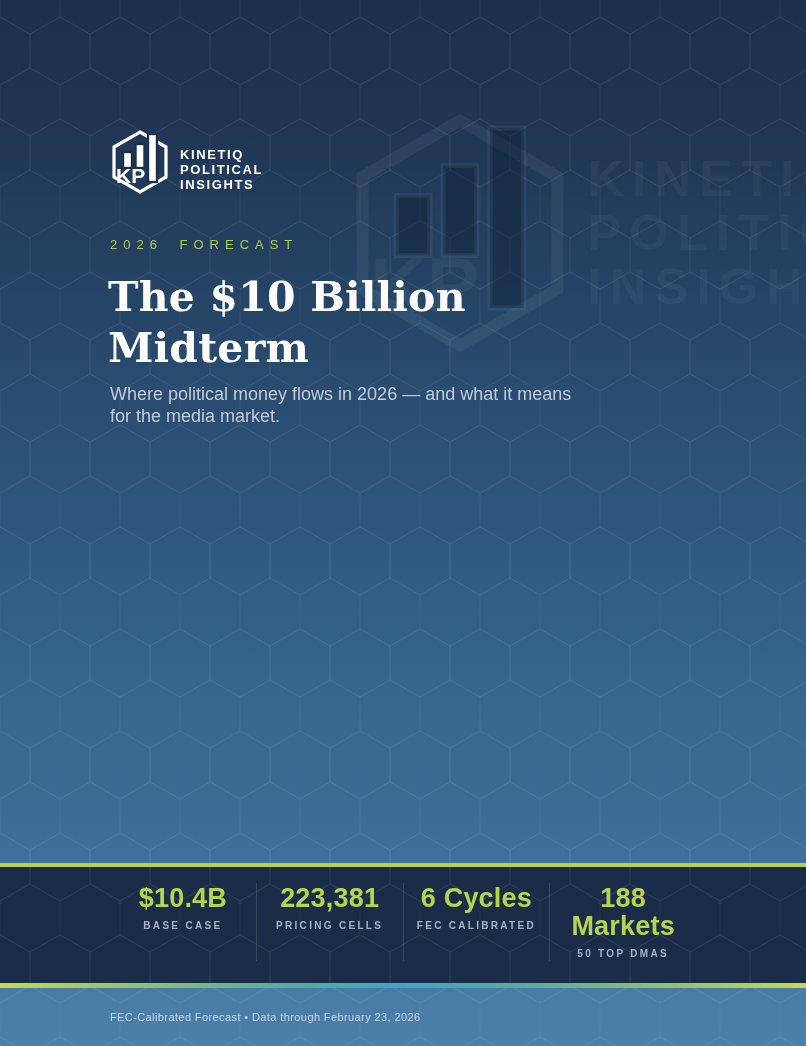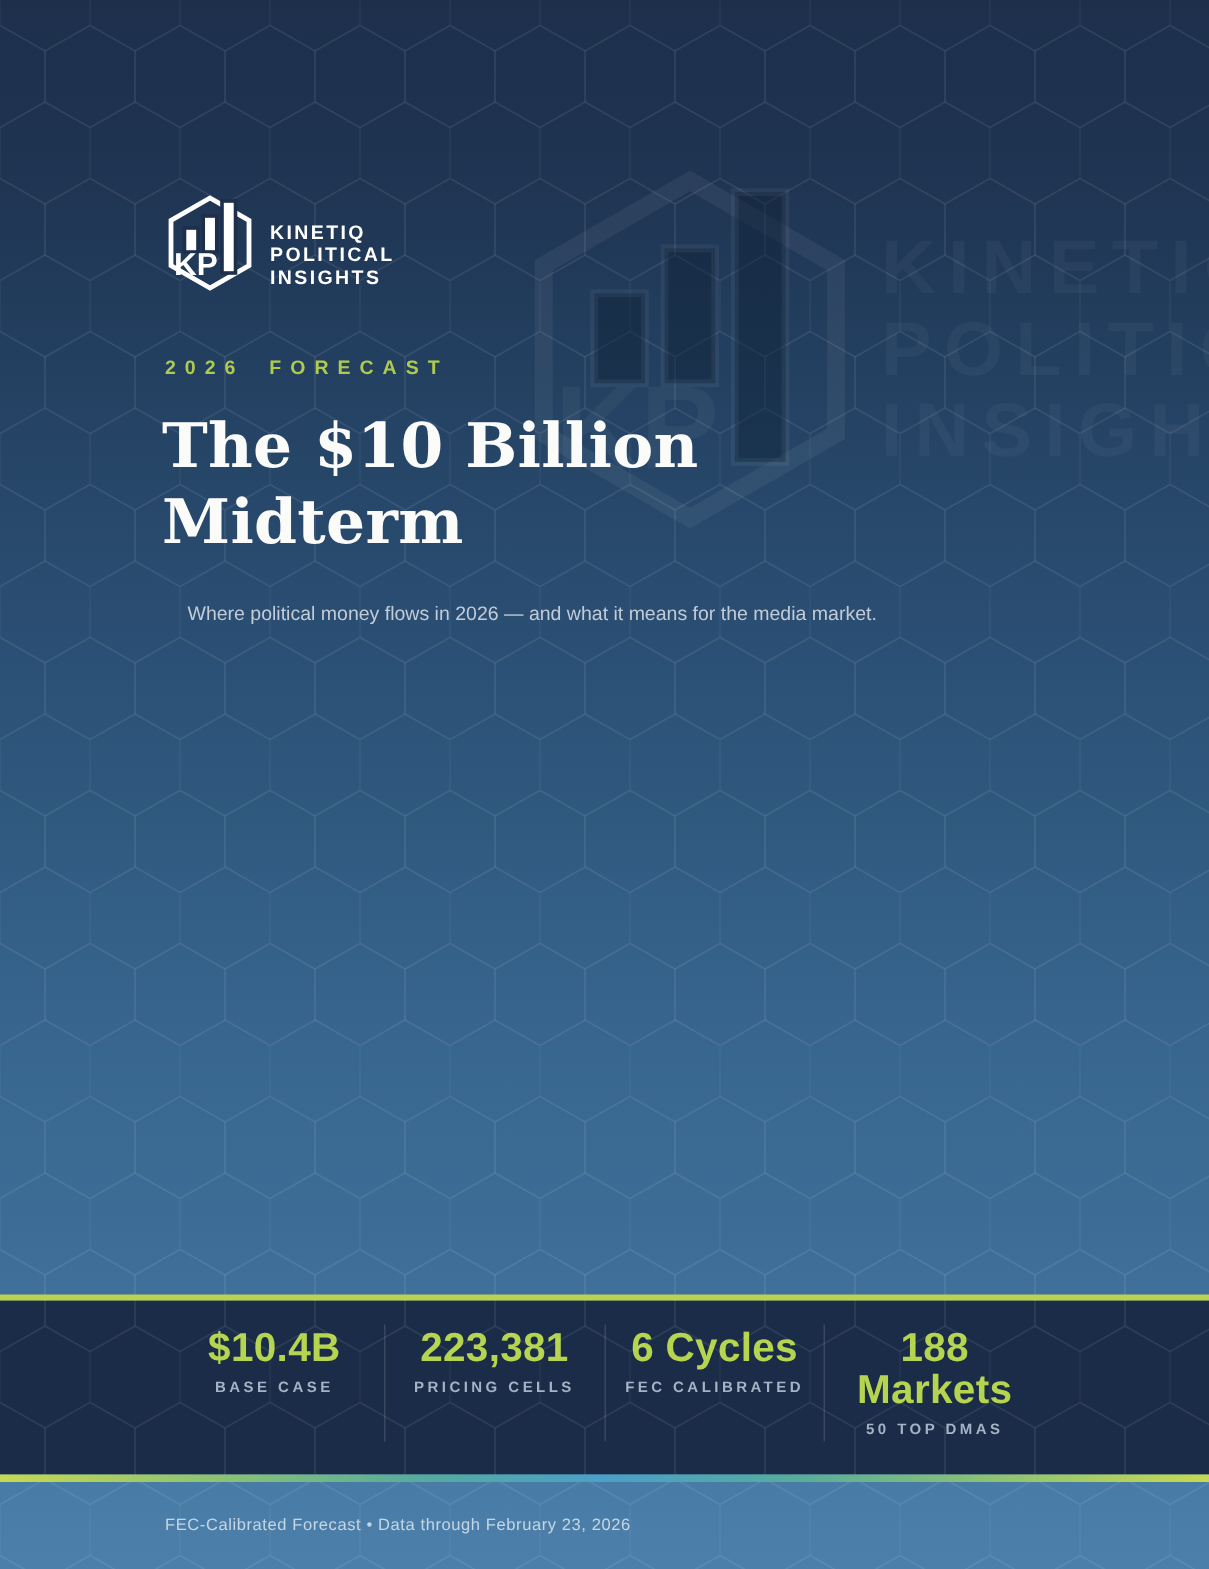--- a/index.html
+++ b/index.html
@@ -31,33 +31,33 @@
   }
   .wordmark{
     display:flex;flex-direction:column;
     padding-bottom:4px;
     color:#ffffff;font-weight:bold;font-size:13px;line-height:15px;
     letter-spacing:1.6px;
   }
   
   .eyebrow{
     position:absolute;left:110px;top:237px;
-    color:#aecb4e;font-size:13px;font-weight:bold;
+    color:#aecb4e;font-size:13px;font-weight:normal;
     letter-spacing:6px;word-spacing:7px;
   }
   .title{
     position:absolute;left:108px;top:272px;margin:0;
     font-family:"DejaVu Serif", serif;font-weight:bold;
     color:#fbfbfa;font-size:41px;line-height:51px;
     letter-spacing:0.2px;white-space:nowrap;
   }
   .title .line{display:block;}
   .subtitle{
-    position:absolute;left:110px;top:383px;margin:15px;
-    width:462px;color:#c2ccd8;font-size:13px;line-height:22px;
+    position:absolute;left:110px;top:383px;margin:0;
+    width:462px;color:#c2ccd8;font-size:18px;line-height:22px;
   }
   
   .accent-line{
     position:relative;z-index:2;height:4px;background:#b9d351;
   }
   .stats-band{
     position:relative;z-index:0;height:116px;background:#1a2c47;
   }
   .stats-row{
     position:relative;z-index:2;

